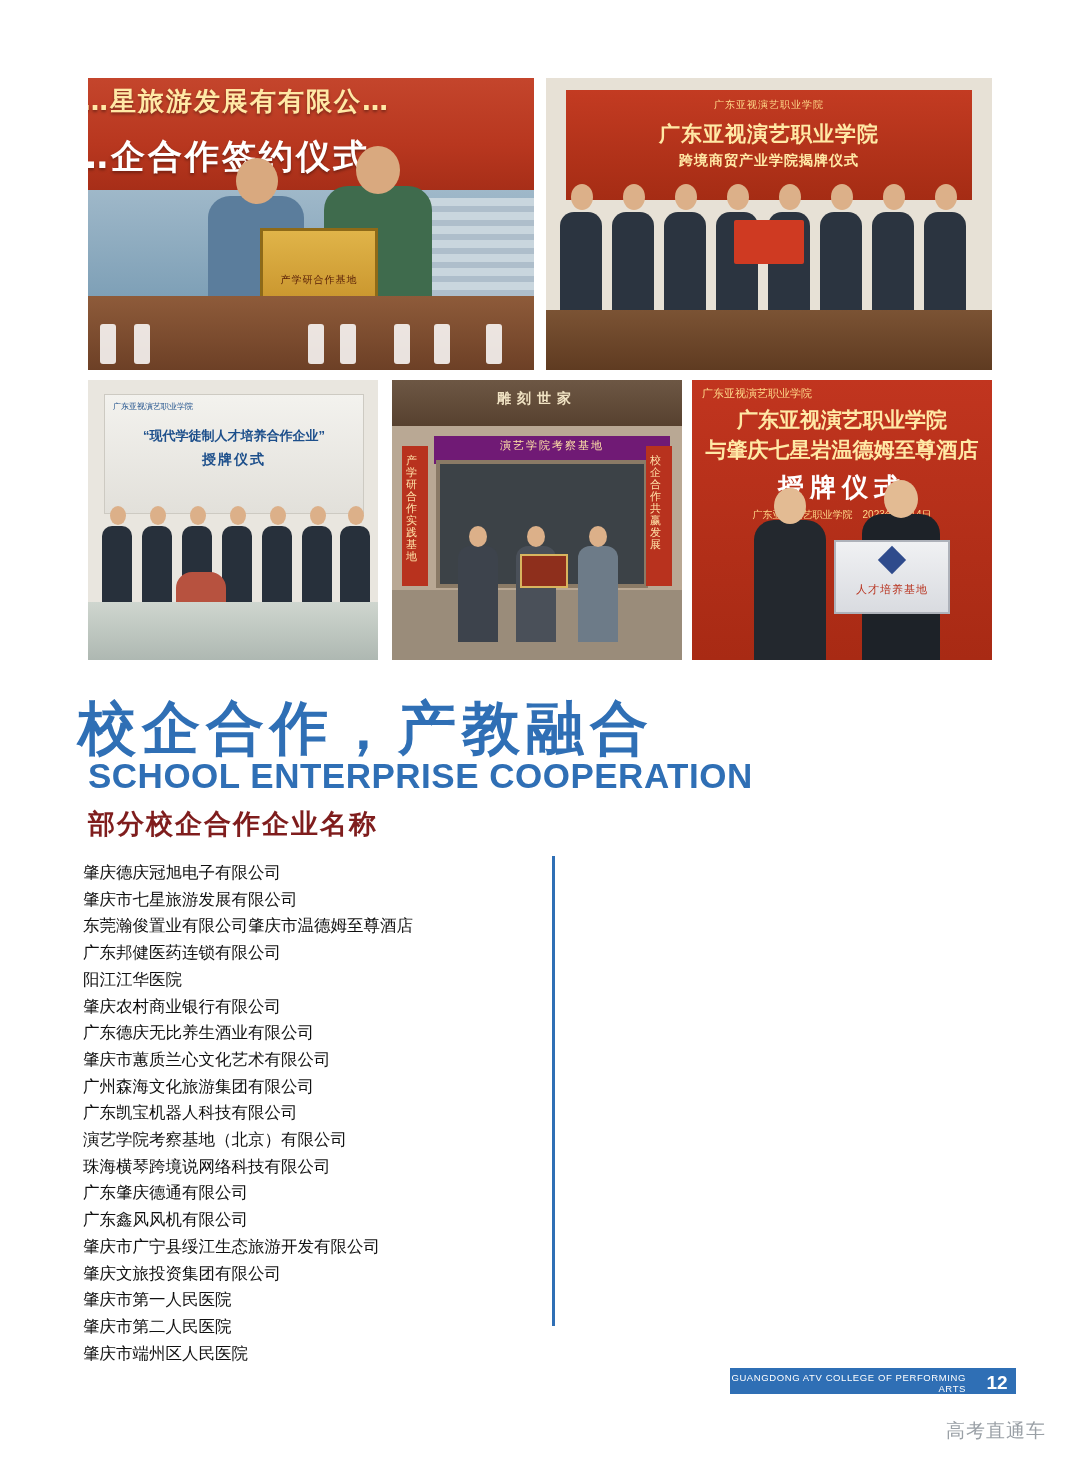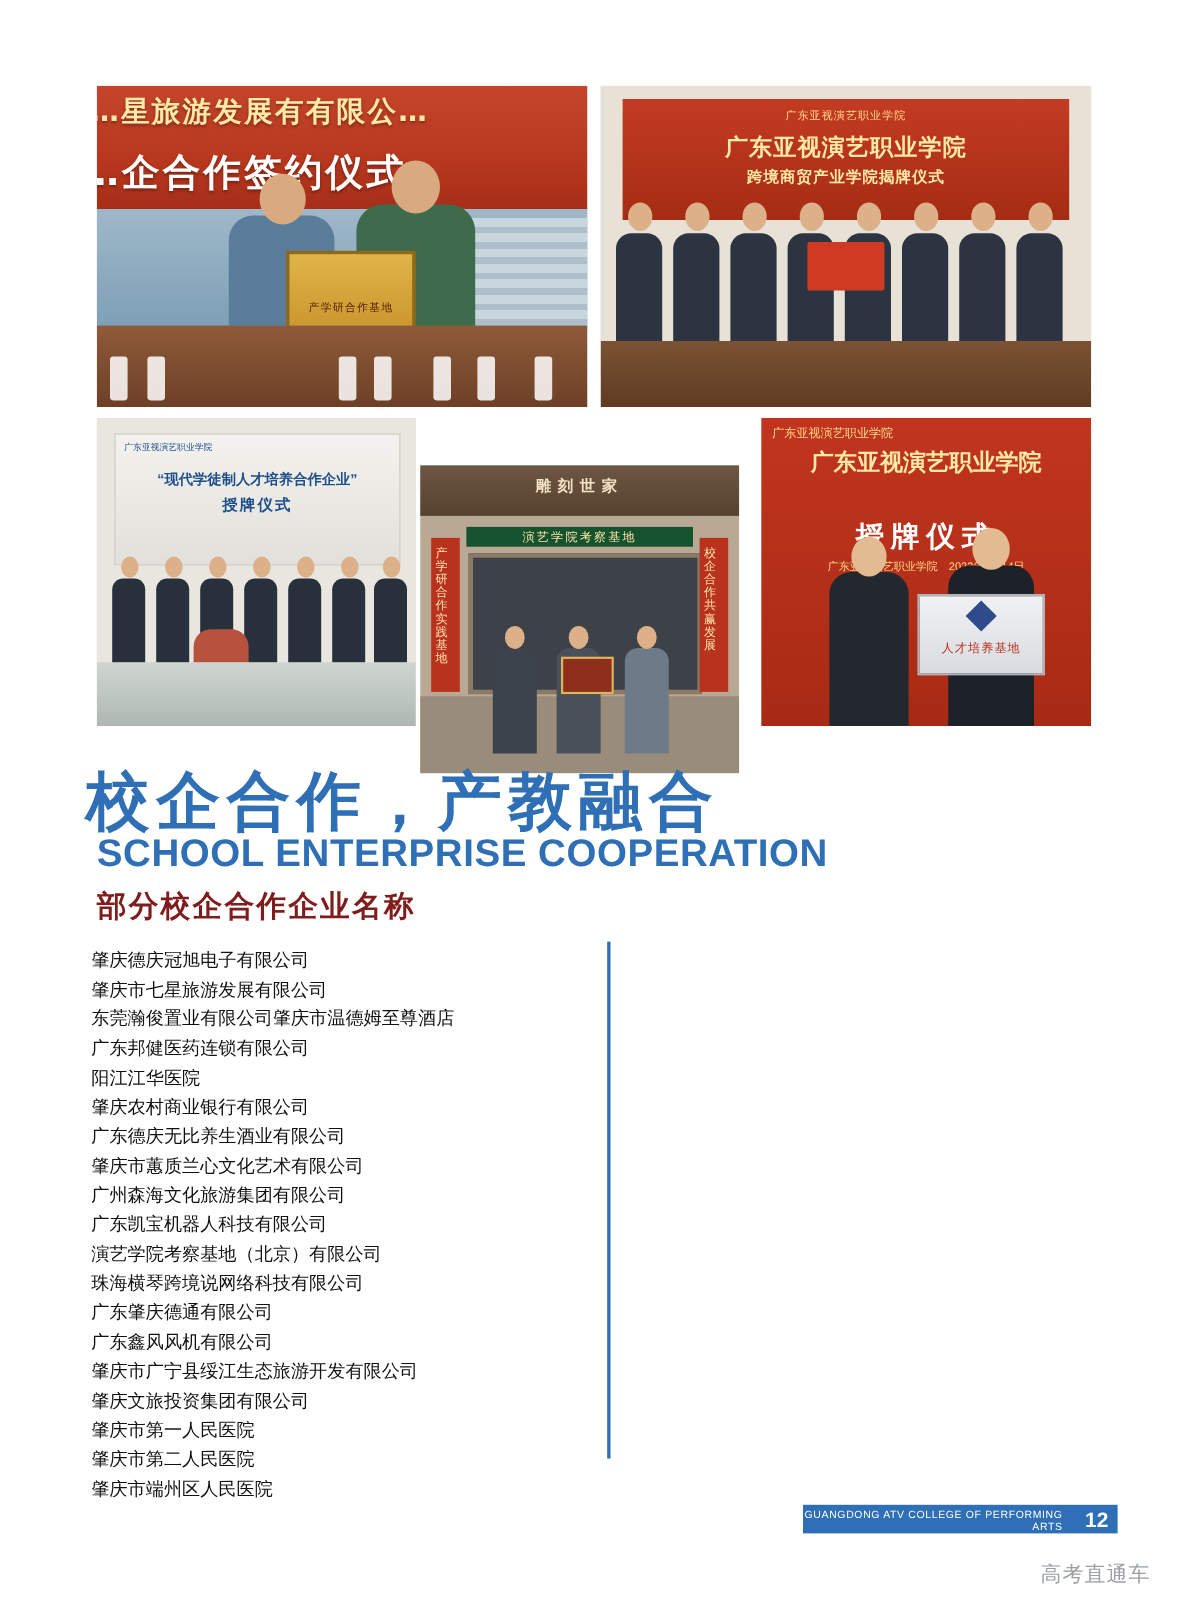--- a/index.html
+++ b/index.html
@@ -180,33 +180,34 @@
   #photo-apprenticeship-award .front {
     position: absolute; left: 0; bottom: 0; width: 100%; height: 58px;
     background: linear-gradient(180deg,#cfd6cf,#aeb8b2);
   }
   #photo-apprenticeship-award .pink {
     position: absolute; left: 88px; bottom: 30px; width: 50px; height: 58px;
     background: #b7523f; border-radius: 16px 16px 0 0;
   }
 
   
-  #photo-enterprise-visit { left: 294px; top: 302px; width: 290px; height: 280px; margin-top: 43px; }
+  #photo-enterprise-visit { left: 304px; top: 302px; width: 290px; height: 280px; }
   #photo-enterprise-visit .bg { position: absolute; inset: 0; background: #b9a894; }
   #photo-enterprise-visit .roof {
     position: absolute; left: 0; top: 0; width: 100%; height: 46px;
     background: linear-gradient(180deg,#6d5744,#57412f);
   }
   #photo-enterprise-visit .roof span {
     position: absolute; left: 0; right: 0; top: 10px; text-align: center;
     color: #f1e3c4; font-size: 14px; letter-spacing: 6px; font-weight: 700;
   }
   #photo-enterprise-visit .redline {
-    position: absolute; left: 42px; top: 56px; width: 206px; height: 18px;
-    background: #14532d;
+    position: absolute; left: 42px; top: 56px; width: 206px; height: 28px;
+    background: #701a75;
+    padding-left: 30px;
   }
   #photo-enterprise-visit .redline span {
     position: absolute; left: 0; right: 0; top: 2px; text-align: center;
     color: #ffe2a8; font-size: 11px; letter-spacing: 2px;
   }
   #photo-enterprise-visit .door {
     position: absolute; left: 44px; top: 80px; width: 204px; height: 120px;
     background: #3c4247; border: 4px solid #8a7a66;
   }
   #photo-enterprise-visit .banner-l, #photo-enterprise-visit .banner-r {
@@ -450,20 +451,21 @@
       <div class="p" style="left:66px;background:#3d434c"></div>
       <div class="p" style="left:124px;background:#4a5059"></div>
       <div class="p" style="left:186px;background:#6d7b88"></div>
       <div class="box"></div>
     </div>
 
     <div class="ph" id="photo-hotel-award">
       <div class="bg"></div>
       <div class="t0">广东亚视演艺职业学院</div>
       <div class="t1">广东亚视演艺职业学院</div>
+      <div class="t2">与肇庆七星岩温德姆至尊酒店</div>
       <div class="t3">授牌仪式</div>
       <div class="t4">广东亚视演艺职业学院　2023年3月14日</div>
       <div class="woman"></div>
       <div class="man"></div>
       <div class="plaque">
         <i></i>
         <span>人才培养基地</span>
       </div>
     </div>
 

